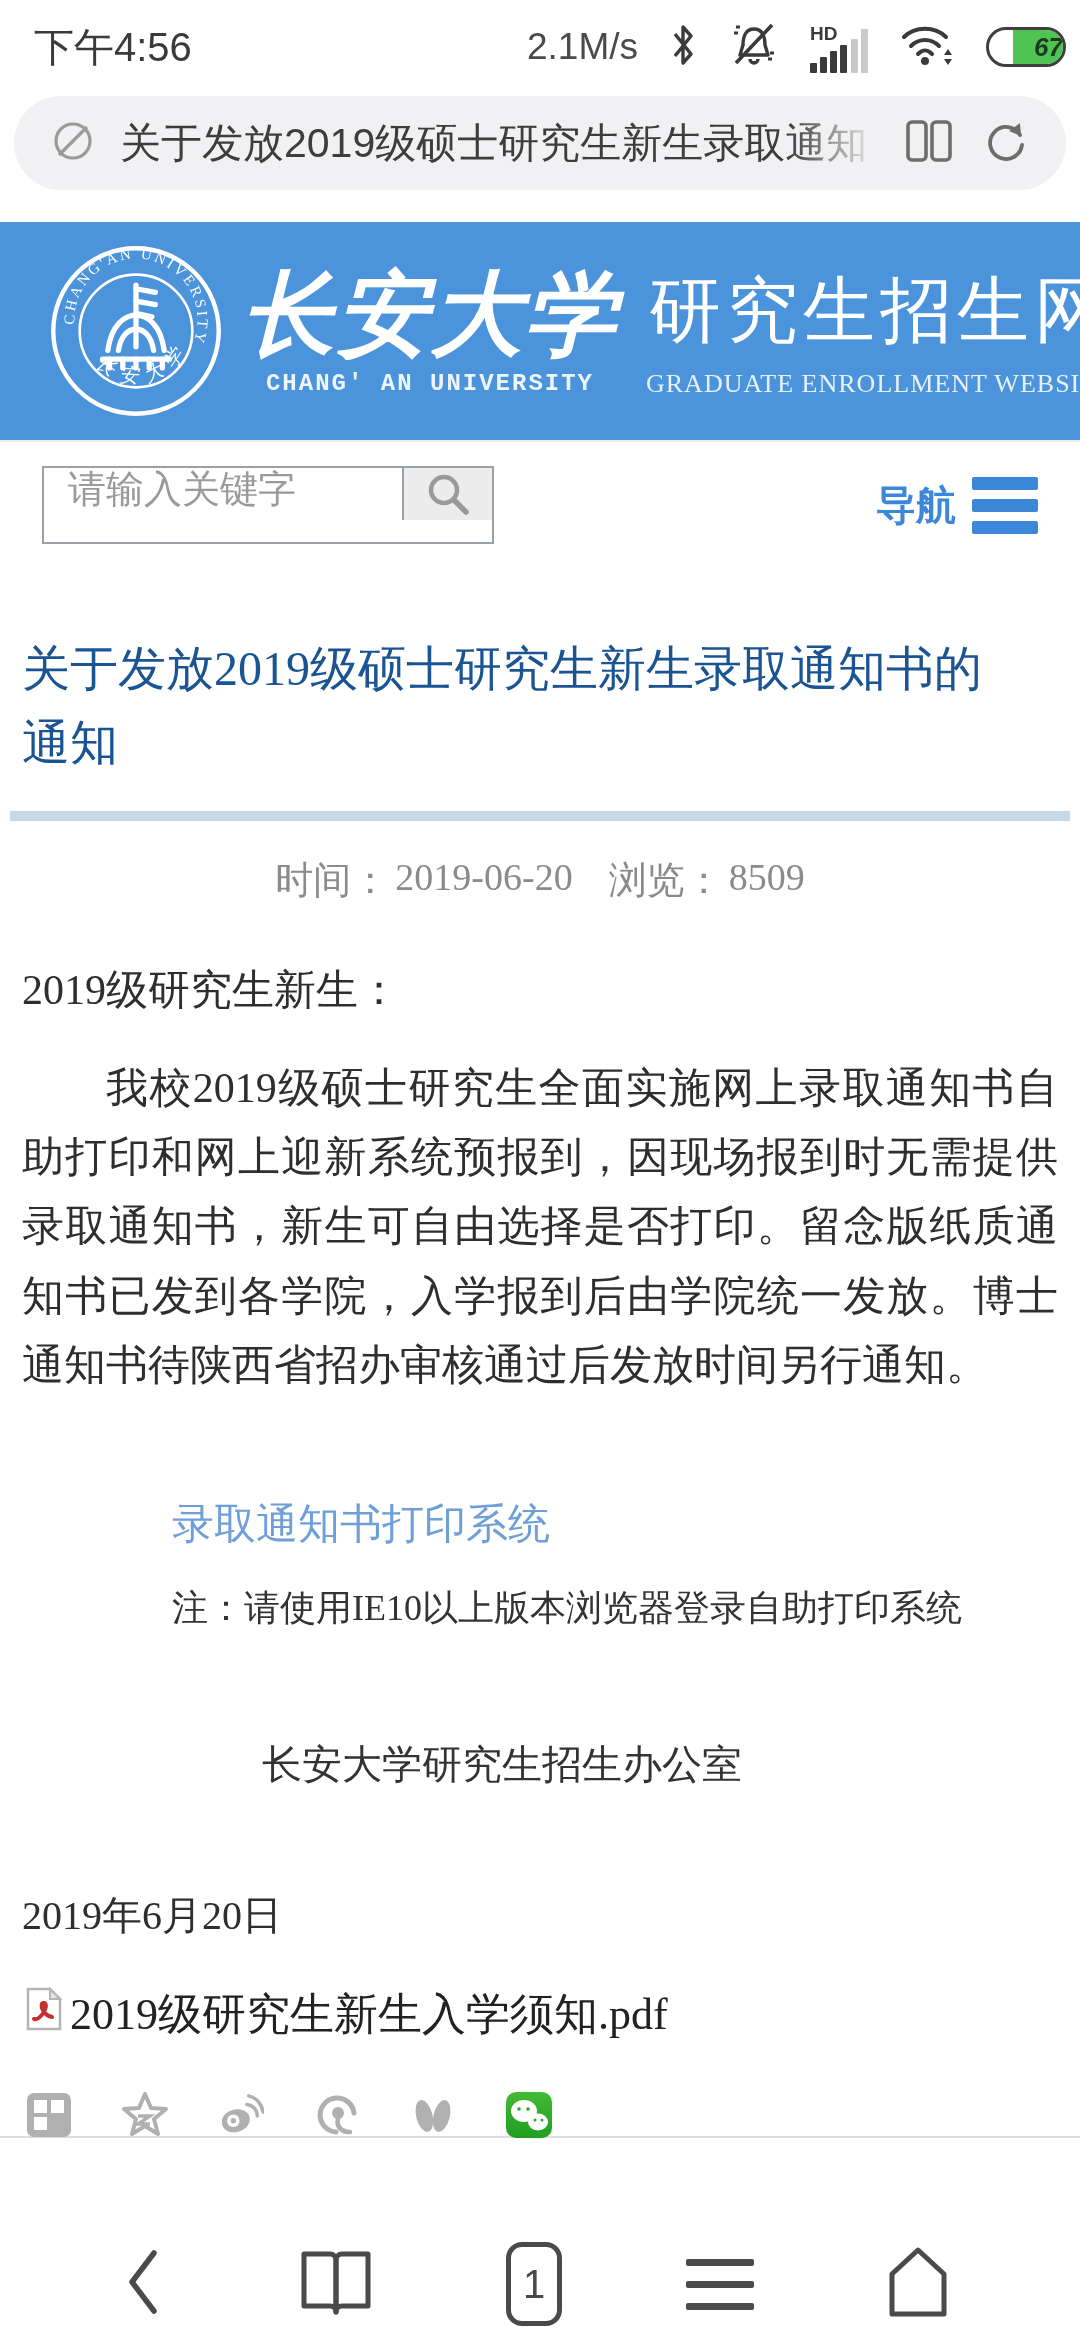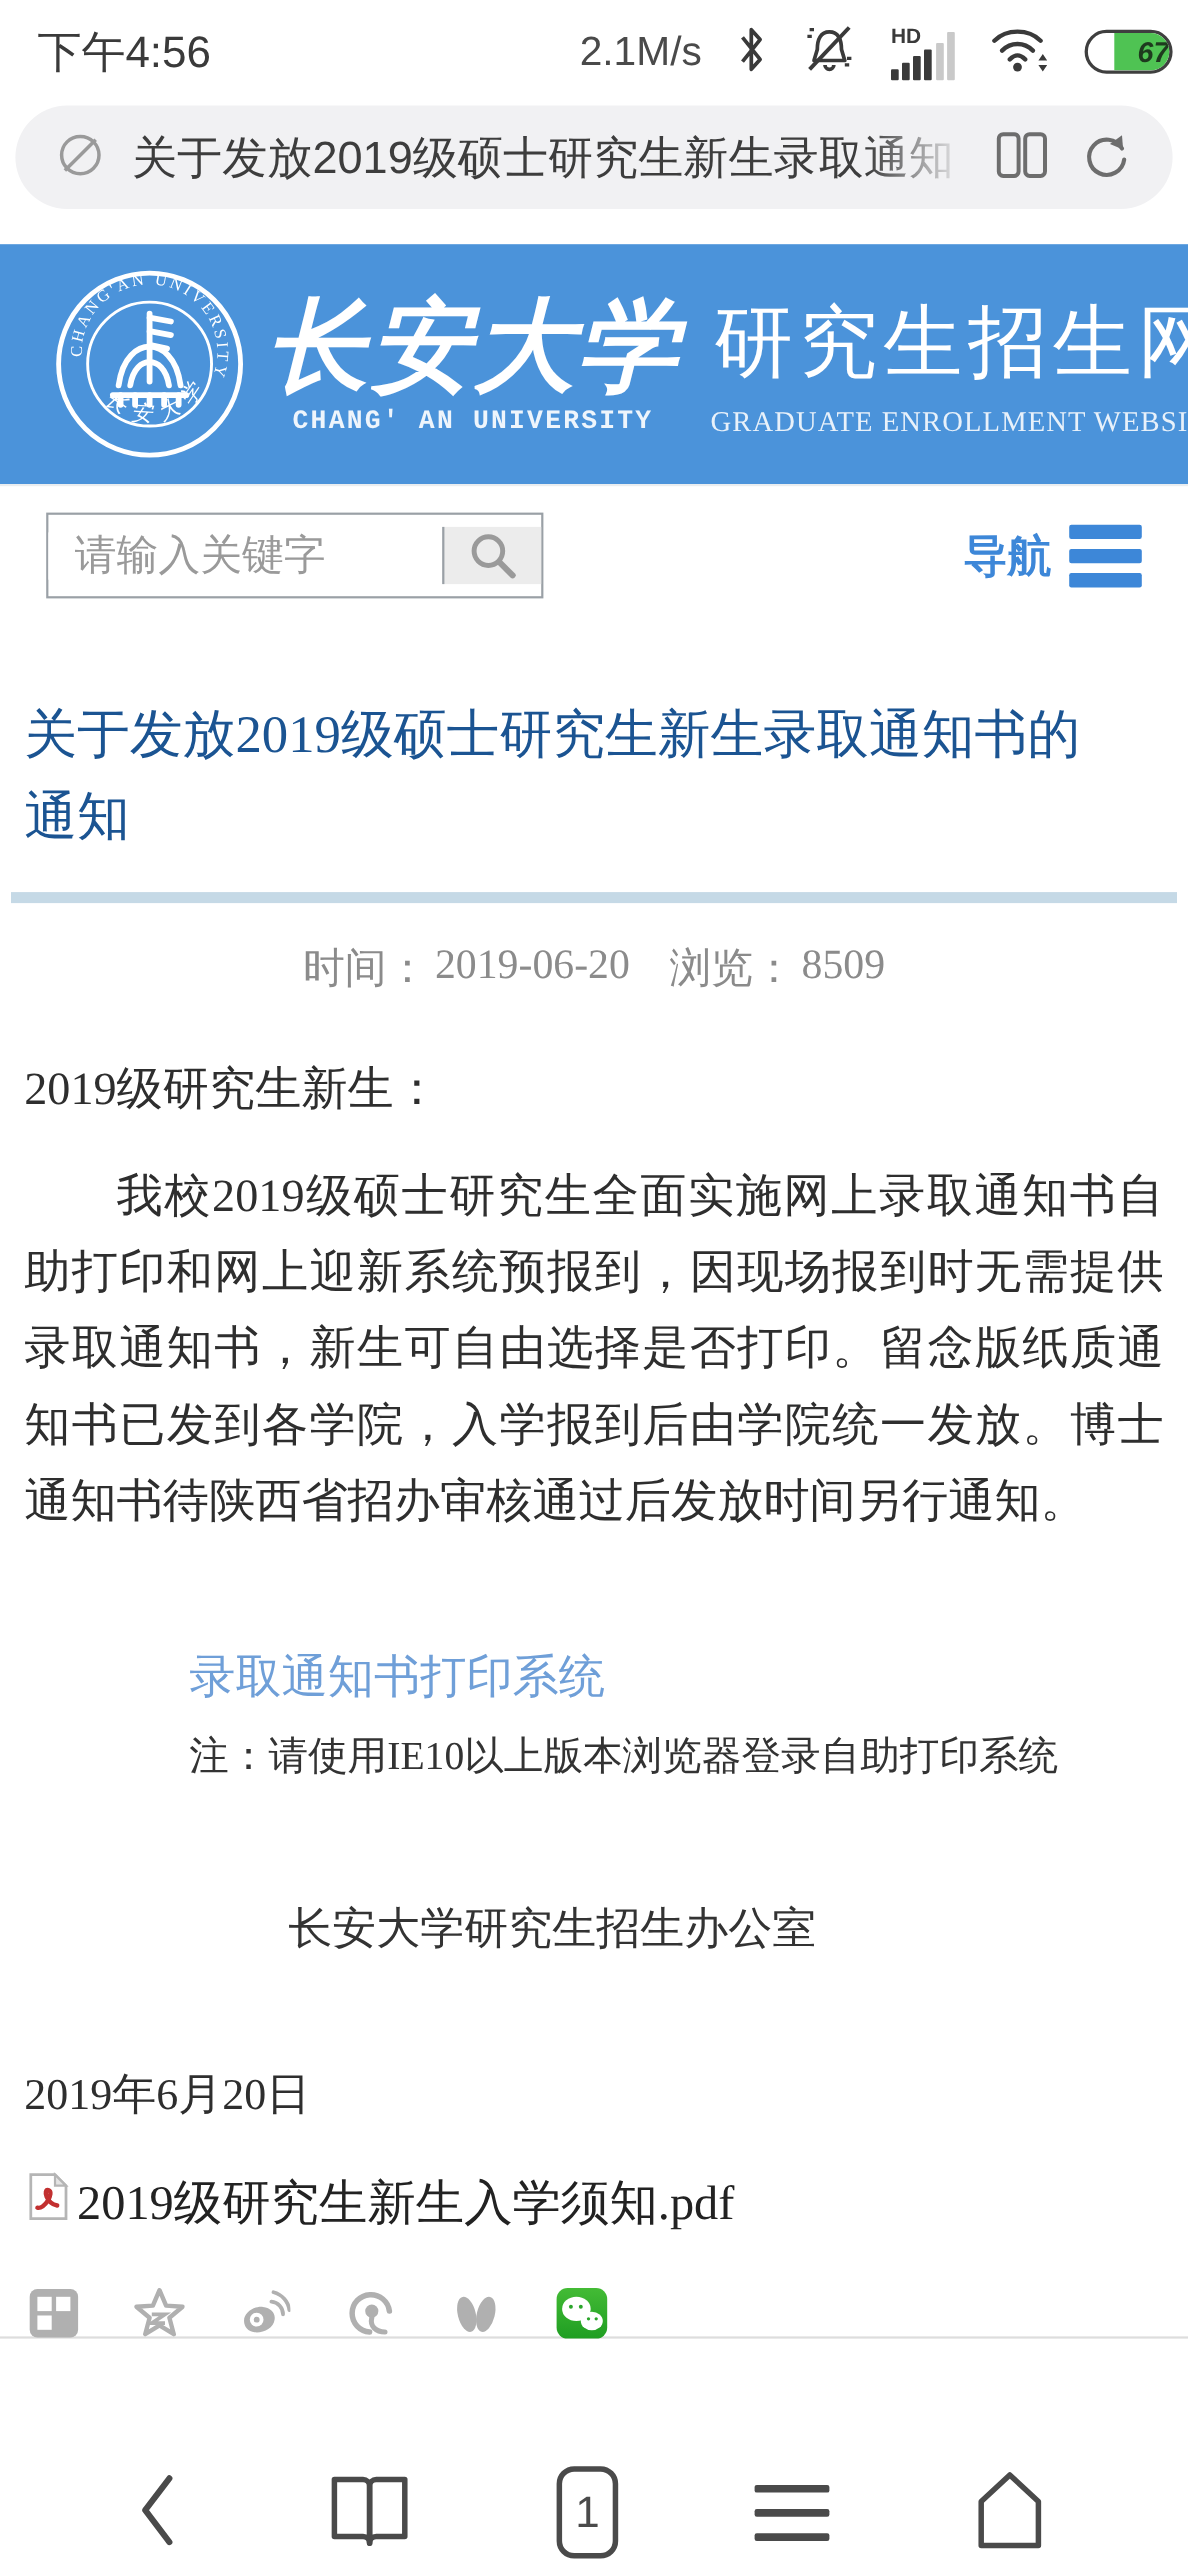--- a/index.html
+++ b/index.html
@@ -37,39 +37,39 @@
   .seal { width:176px; height:176px; flex:0 0 auto; }
   .uni-block { display:flex; flex-direction:column; align-items:center; }
   .uni-cn { font-family:"Liberation Serif","DejaVu Serif",serif; font-style:italic; font-weight:bold; font-size:92px; line-height:1.1; color:#fff; letter-spacing:2px; white-space:nowrap; }
   .uni-en { font-family:Liberation Mono, monospace; font-weight:bold; font-size:24px; color:#eef5fc; letter-spacing:2px; white-space:nowrap; margin-top:4px; }
   .site-block { display:flex; flex-direction:column; align-items:center; margin-left:10px; }
   .site-cn { font-size:72px; color:#fff; letter-spacing:5px; white-space:nowrap; font-weight:500; }
   .site-en { font-family:"Liberation Serif","DejaVu Serif",serif; font-size:26px; color:#e8f1fa; letter-spacing:1px; white-space:nowrap; margin-top:10px; }
 
   
   .search-row { height:128px; border-top:2px solid #e9edf0; background:#fff; display:flex; align-items:center; justify-content:space-between; padding:0 42px; }
-  .search-group { display:flex; align-items:center; height:78px; border:2px solid #9aa0a6; background:#fff; }
+  .search-group { display:flex; align-items:flex-start; height:78px; border:2px solid #9aa0a6; background:#fff; }
   .search-input { width:358px; border:none; outline:none; font-size:38px; padding:0 24px; color:#333; font-family:inherit; }
   .search-input::placeholder { color:#9a9a9a; }
   .search-btn { width:90px; background:#ececec; border-left:2px solid #9aa0a6; display:flex; align-items:center; justify-content:center; border-right:none; }
   .nav-group { display:flex; align-items:center; gap:16px; }
   .nav-label { font-size:40px; color:#3d87d8;font-weight:bold; }
   .burger { display:flex; flex-direction:column; gap:9px; }
   .burger i { display:block; width:66px; height:13px; background:#3d87d8; border-radius:2px; }
 
   
   .article { padding:0 22px;font-family:Liberation Serif, serif; }
   .article-title { margin-top:64px; max-width:1000px; font-size:48px; line-height:1.55; color:#1b5492; font-weight:500; }
   .title-divider { height:10px; background:#c5d9e6; margin:30px -12px 0 -12px; }
   .meta { margin-top:34px; display:flex; justify-content:center; align-items:center; gap:36px; font-size:38px; color:#8b8b8b; }
   .meta .pair { display:flex; gap:6px; }
   .salutation { margin-top:56px; font-size:42px; color:#2e2e2e; }
   .body-par { margin-top:36px; font-size:42px; line-height:1.65; color:#2e2e2e; text-indent:2em; text-align:justify; }
   .print-link { display:inline-block; margin:96px 0 0 150px; font-size:42px; color:#6f9fd8; text-decoration:none; }
-  .note { margin:20px 0 0 150px; font-size:36px; color:#333; }
+  .note { margin:32px 0 0 150px; font-size:36px; color:#333; }
   .signature { margin:104px 0 0 240px; font-size:40px; color:#333; }
   .pub-date { margin-top:96px; font-size:40px; color:#2e2e2e; }
   .attachment { margin-top:42px; display:flex; align-items:center; gap:6px; font-size:44px; color:#222; text-decoration:none; }
   .share-row { margin-top:48px; position:relative; height:56px; }
   .share-icons { position:absolute; top:0; left:4px; display:flex; gap:50px; z-index:2; }
   .share-icons .sh { width:46px; height:46px; display:flex; align-items:center; justify-content:center; }
   .share-line { position:absolute; left:-30px; right:-30px; bottom:10px; border-top:2px solid #ddd; z-index:1; }
   .wechat-badge { width:46px; height:46px; border-radius:10px; background:linear-gradient(#43bb35,#1f9e22); display:flex; align-items:center; justify-content:center; }
 
   

